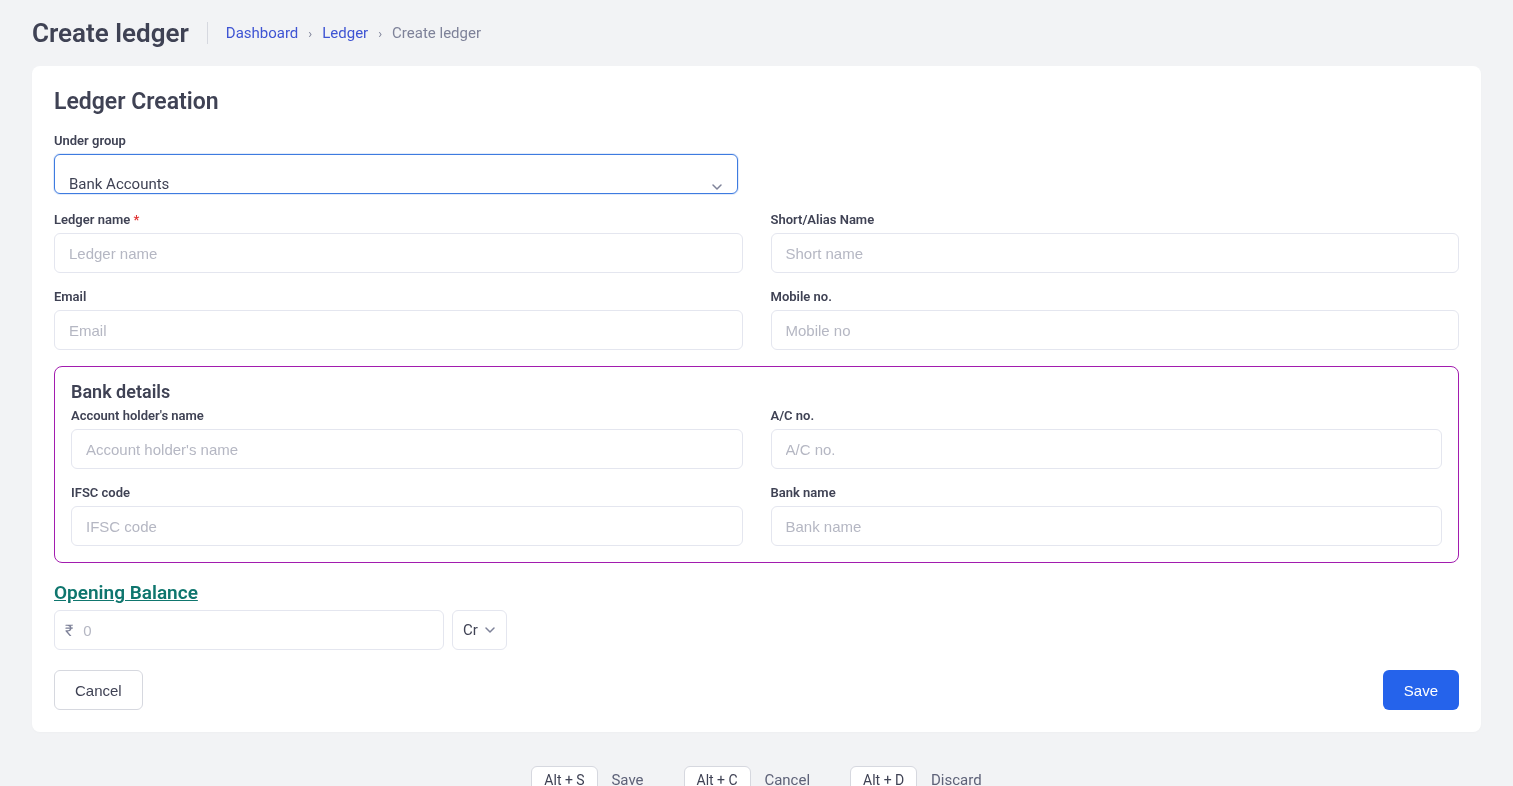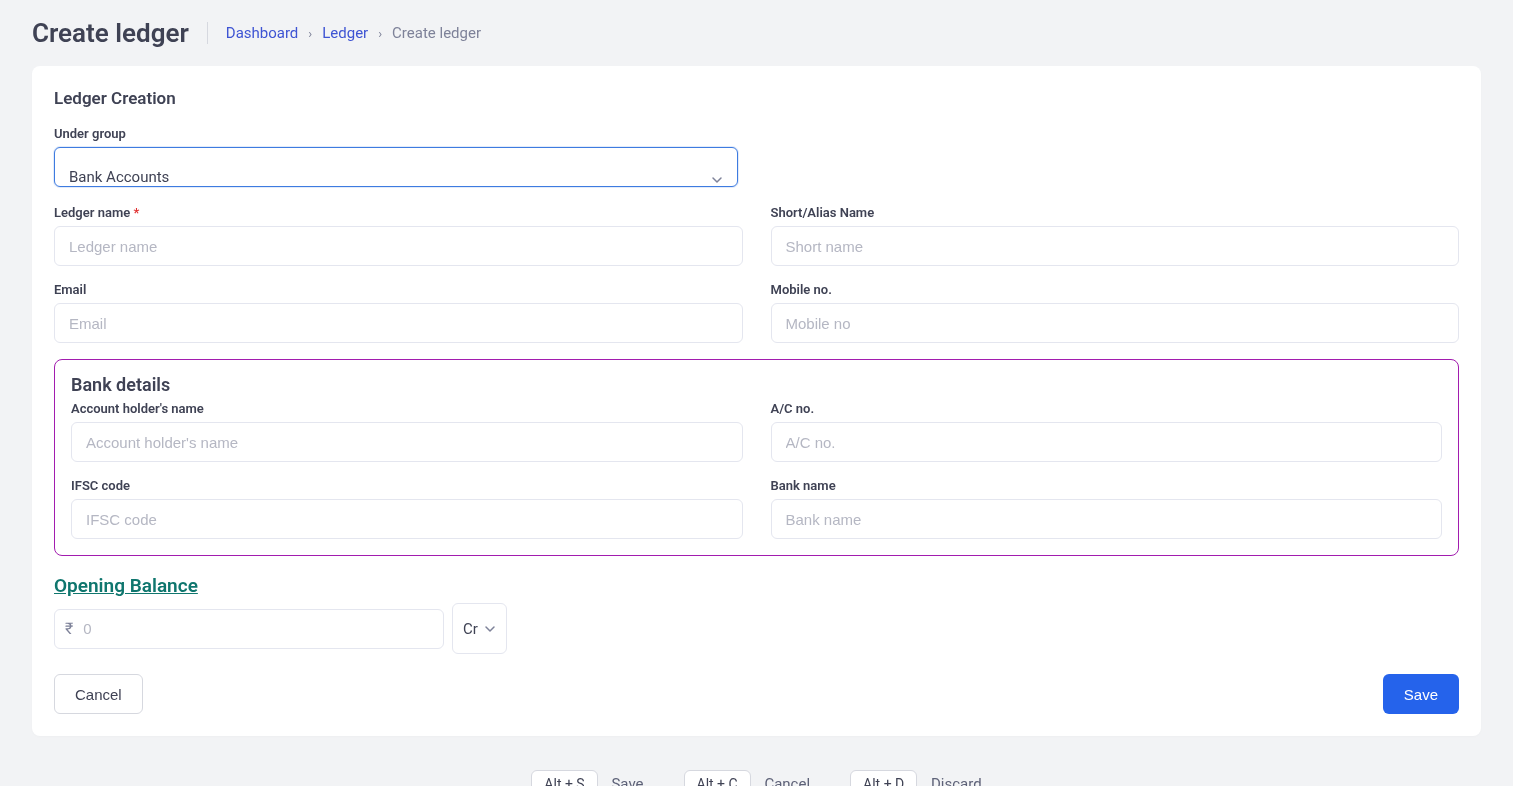--- a/index.html
+++ b/index.html
@@ -34,21 +34,21 @@
     }
     .breadcrumb a { color: #3e54d3; text-decoration: none; }
     .card {
       background: #fff;
       margin: 0 32px 20px 32px;
       border-radius: 8px;
       padding: 22px 22px 22px 22px;
       box-shadow: 0 1px 3px rgba(0,0,0,0.02);
     }
     .section-title {
-      font-size: 17px;
+      font-size: 23px;
       font-weight: 600;
       color: #3f4254;
       margin-bottom: 18px;
     }
     .field-label {
       font-size: 13px;
       font-weight: 600;
       color: #3f4254;
       margin-bottom: 6px;
       display: block;
@@ -108,21 +108,21 @@
       border-radius: 6px;
       padding: 0 10px;
       gap: 10px;
     }
     .rupee { color: #7e8299; font-size: 16px; }
     .ob-input {
       border: none; outline: none; flex:1; font-size:15px; color:#3f4254;
     }
     .ob-input::placeholder { color: #b5b7c3; }
     .crdr {
-      height: 51px;
+      height: 40px;
       border: 1px solid #e4e6ef;
       border-radius: 6px;
       display: flex;
       align-items: center;
       padding: 0 10px;
       gap: 6px;
       cursor: pointer;
       font-size: 15px;
       color: #3f4254;
     }

